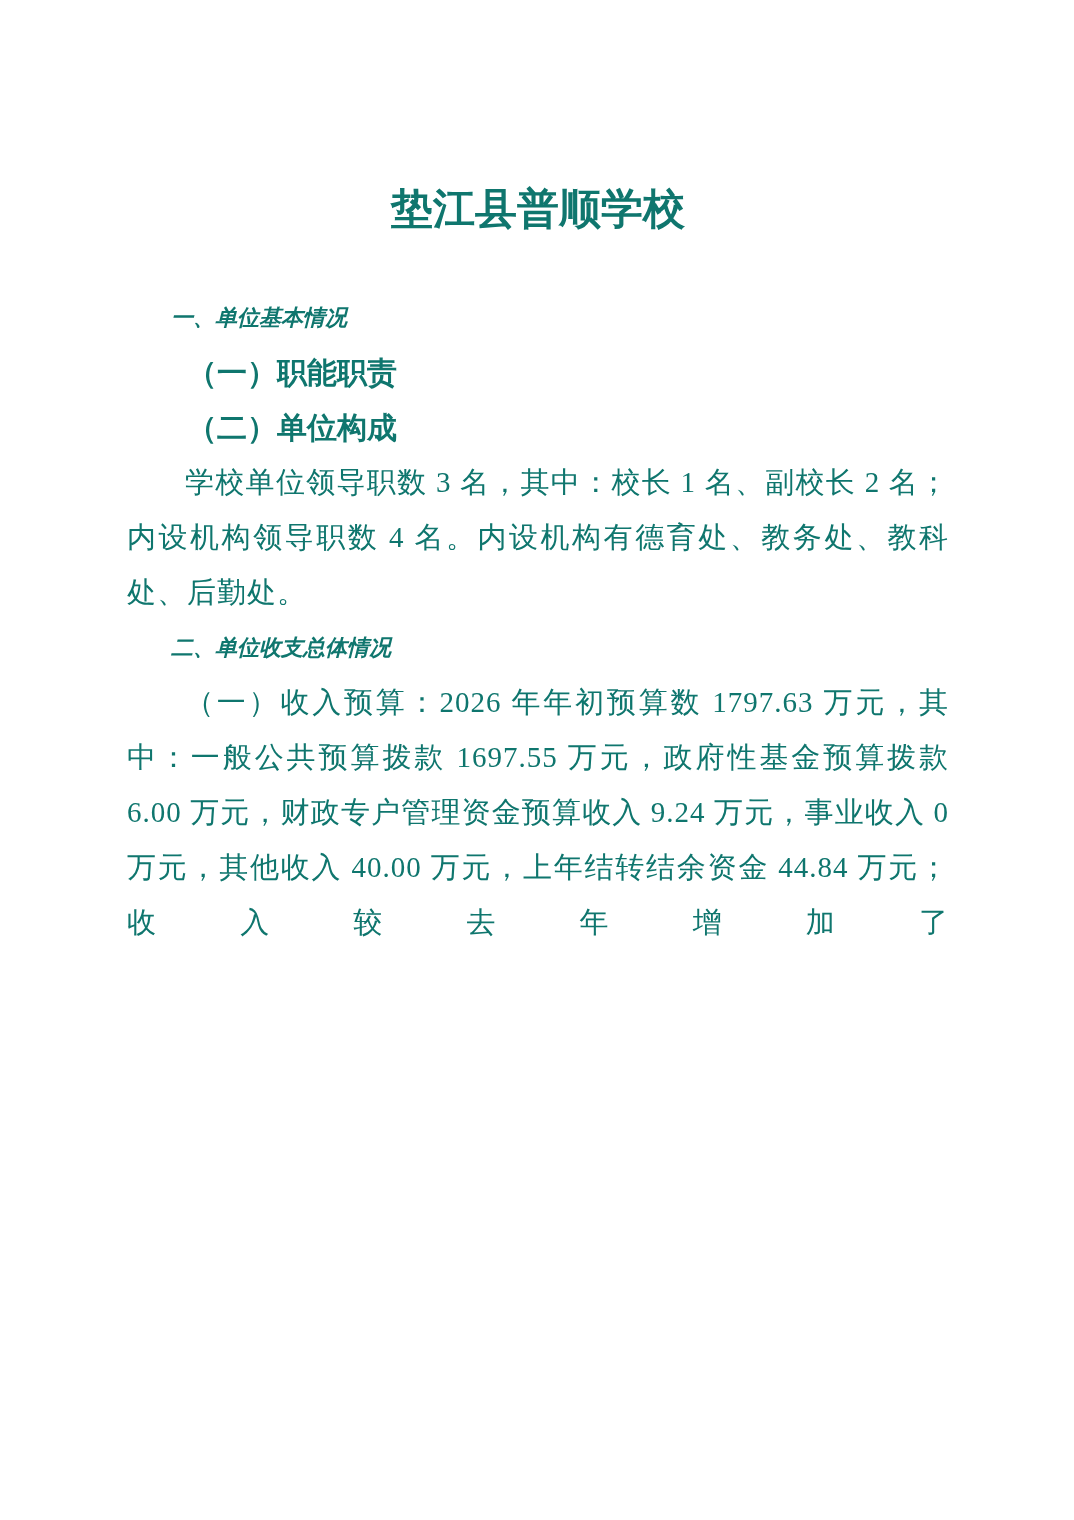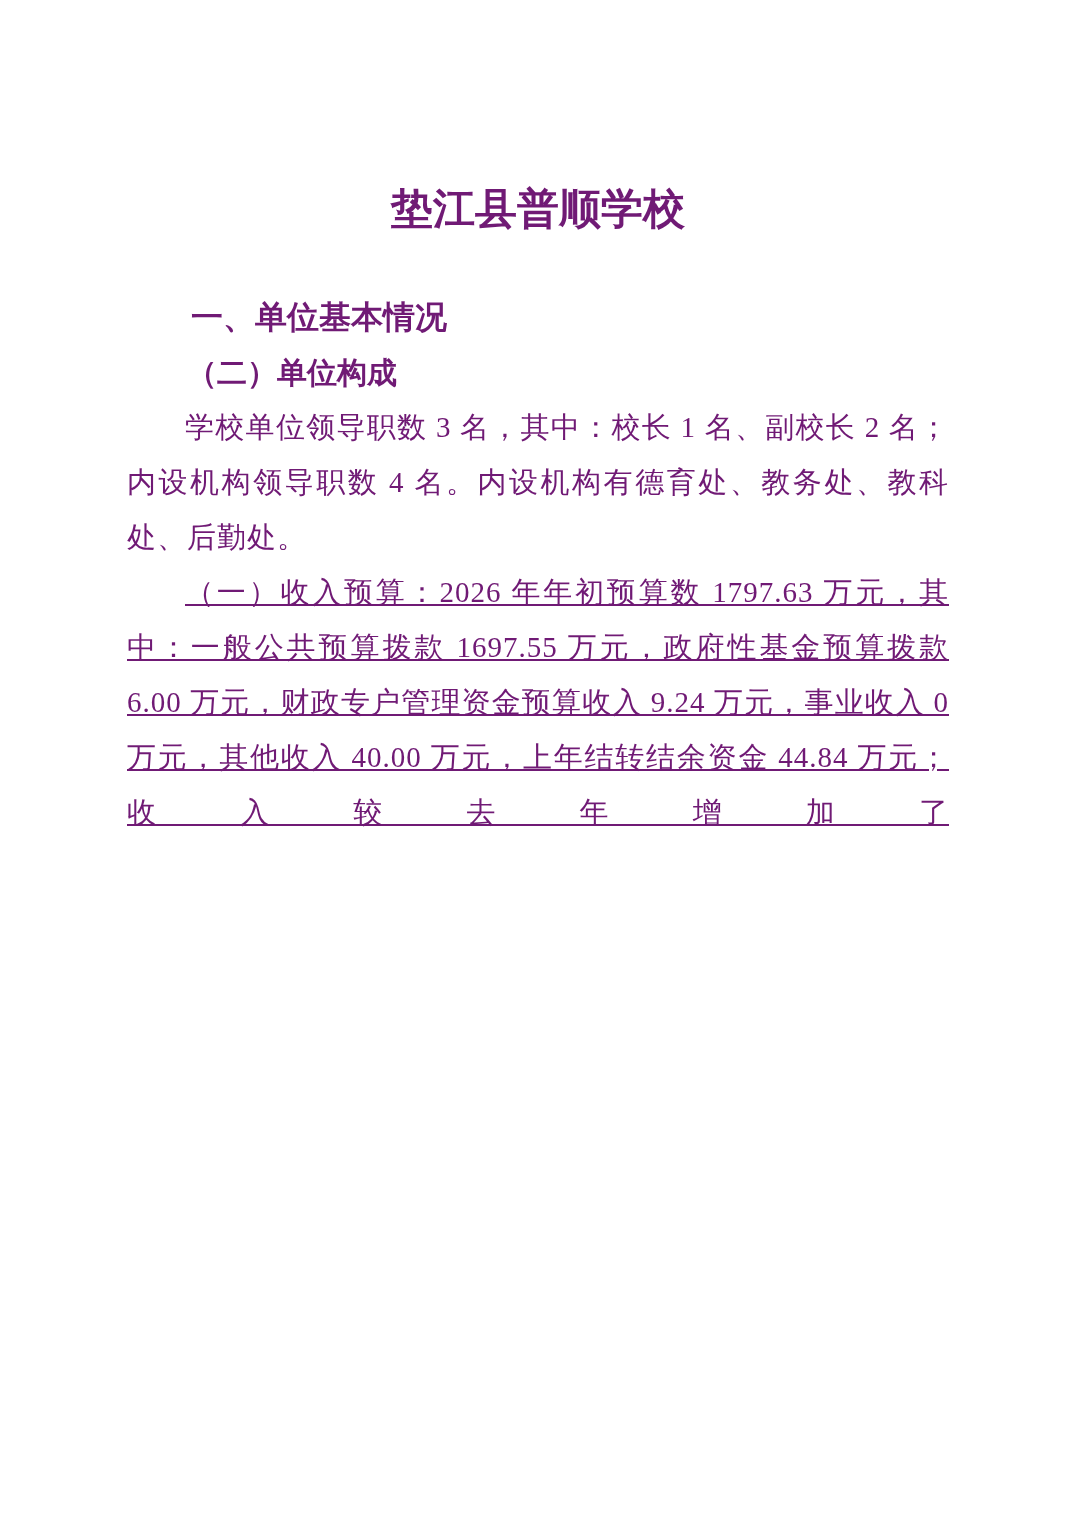--- a/index.html
+++ b/index.html
@@ -5,21 +5,21 @@
   html, body {
     margin: 0;
     padding: 0;
     background: #ffffff;
   }
   .page {
     position: relative;
     width: 1074px;
     height: 1520px;
     background: #ffffff;
-    color: #701a75;
+    color: #0f766e;
     font-family: "Liberation Serif", serif;
     overflow: hidden;
     box-sizing: border-box;
     padding: 178px 125px 0 127px;
   }
   .doc-title {
     margin: 0 0 50px 0;
     text-align: center;
     font-weight: bold;
     font-size: 42px;
@@ -30,62 +30,64 @@
     display: block;
     white-space: nowrap;
   }
   .body-block {
     width: 822px;
   }
   .h-level1 {
     margin: 0;
     font-family: "Liberation Sans", sans-serif; 
     font-weight: bold;
-    font-size: 32px;
+    font-size: 22px;
     line-height: 55px;
     text-indent: 2em;
+    font-style: italic;
   }
   .h-level2 {
     margin: 0;
     font-family: "Liberation Serif", serif; 
     font-weight: bold;
     font-size: 30px;
     line-height: 55px;
     text-indent: 2em;
   }
   .para {
     margin: 0;
     font-size: 29px;
     line-height: 55px;
     letter-spacing: 1px;
     text-indent: 2em;
     text-align: justify;
     text-align-last: left;
   }
   .para.fill-last {
     text-align-last: justify;
-    text-decoration: underline;
   }
 </style>
 </head>
 <body>
 
 <div class="page">
 
   <h1 class="doc-title">
     <span class="title-line">垫江县普顺学校</span>
   </h1>
 
   <div class="body-block">
 
     <h2 class="h-level1">一、单位基本情况</h2>
 
+    <h3 class="h-level2">（一）职能职责</h3>
 
 
     <h3 class="h-level2">（二）单位构成</h3>
 
     <p class="para">学校单位领导职数 3 名，其中：校长 1 名、副校长 2 名；内设机构领导职数 4 名。内设机构有德育处、教务处、教科处、后勤处。</p>
 
+    <h2 class="h-level1">二、单位收支总体情况</h2>
 
     <p class="para fill-last">（一）收入预算：2026 年年初预算数 1797.63 万元，其中：一般公共预算拨款 1697.55 万元，政府性基金预算拨款 6.00 万元，财政专户管理资金预算收入 9.24 万元，事业收入 0 万元，其他收入 40.00 万元，上年结转结余资金 44.84 万元；收入较去年增加了</p>
 
   </div>
 </div>
 
 </body></html>

